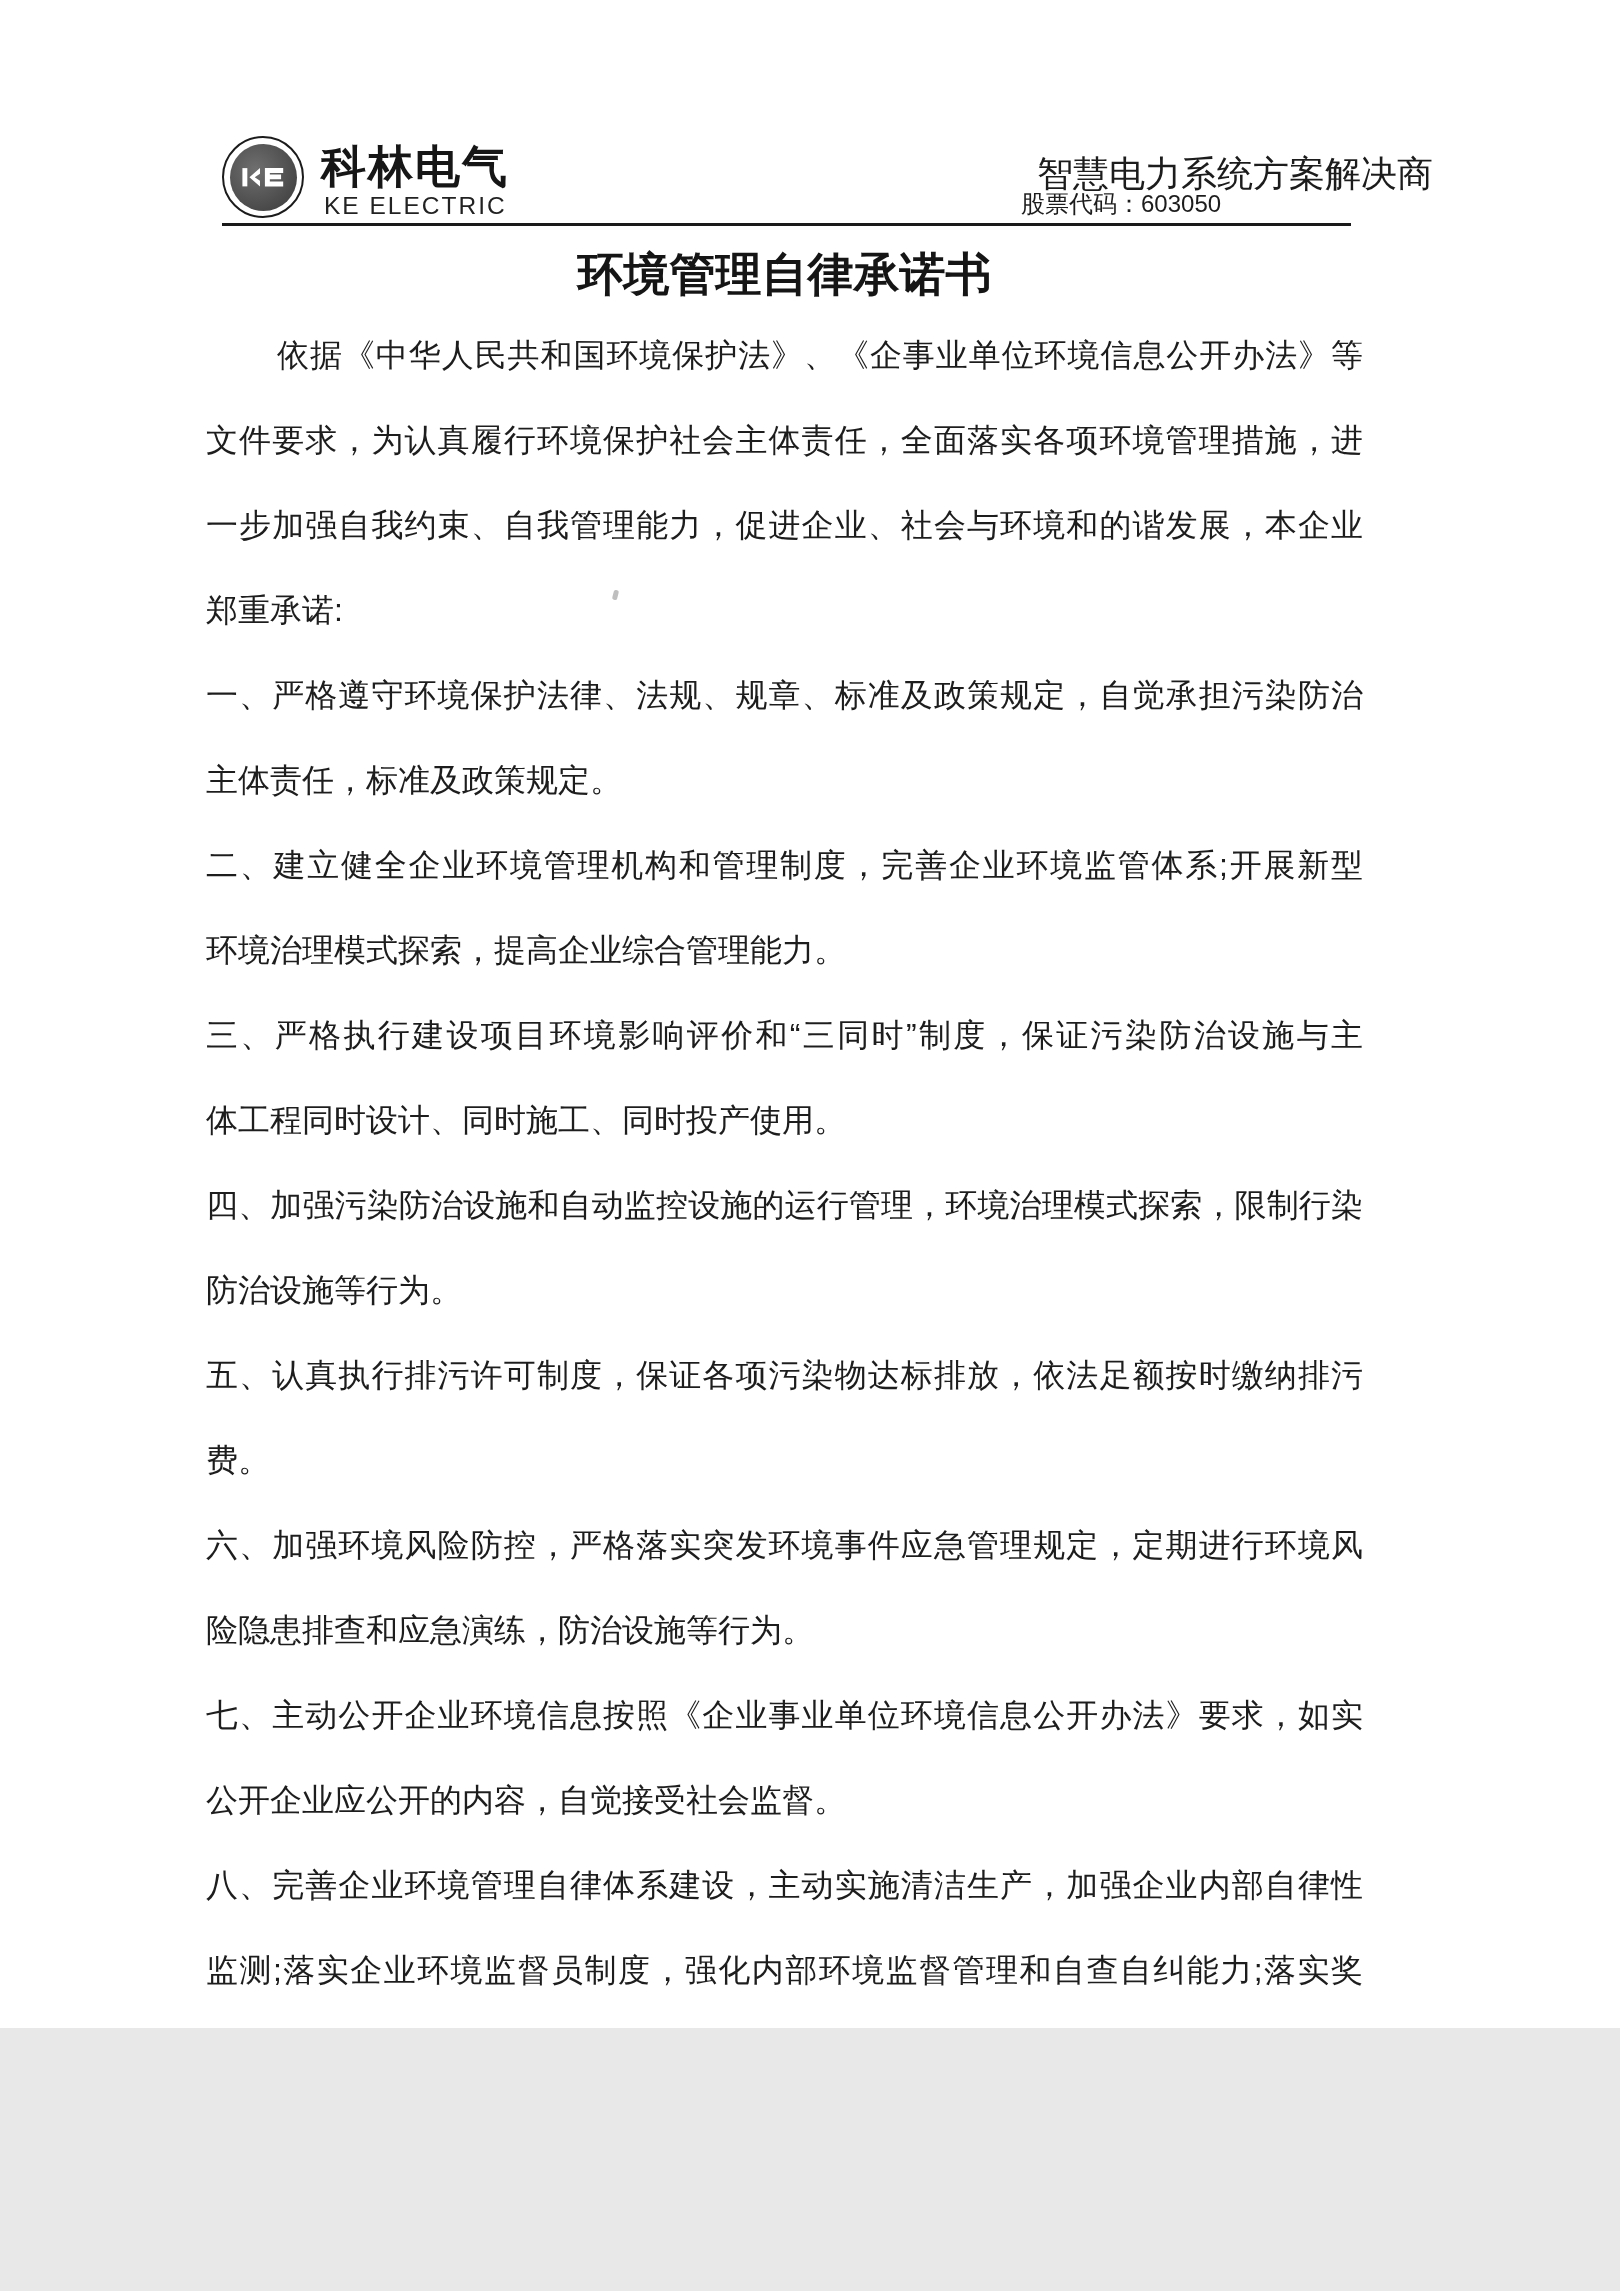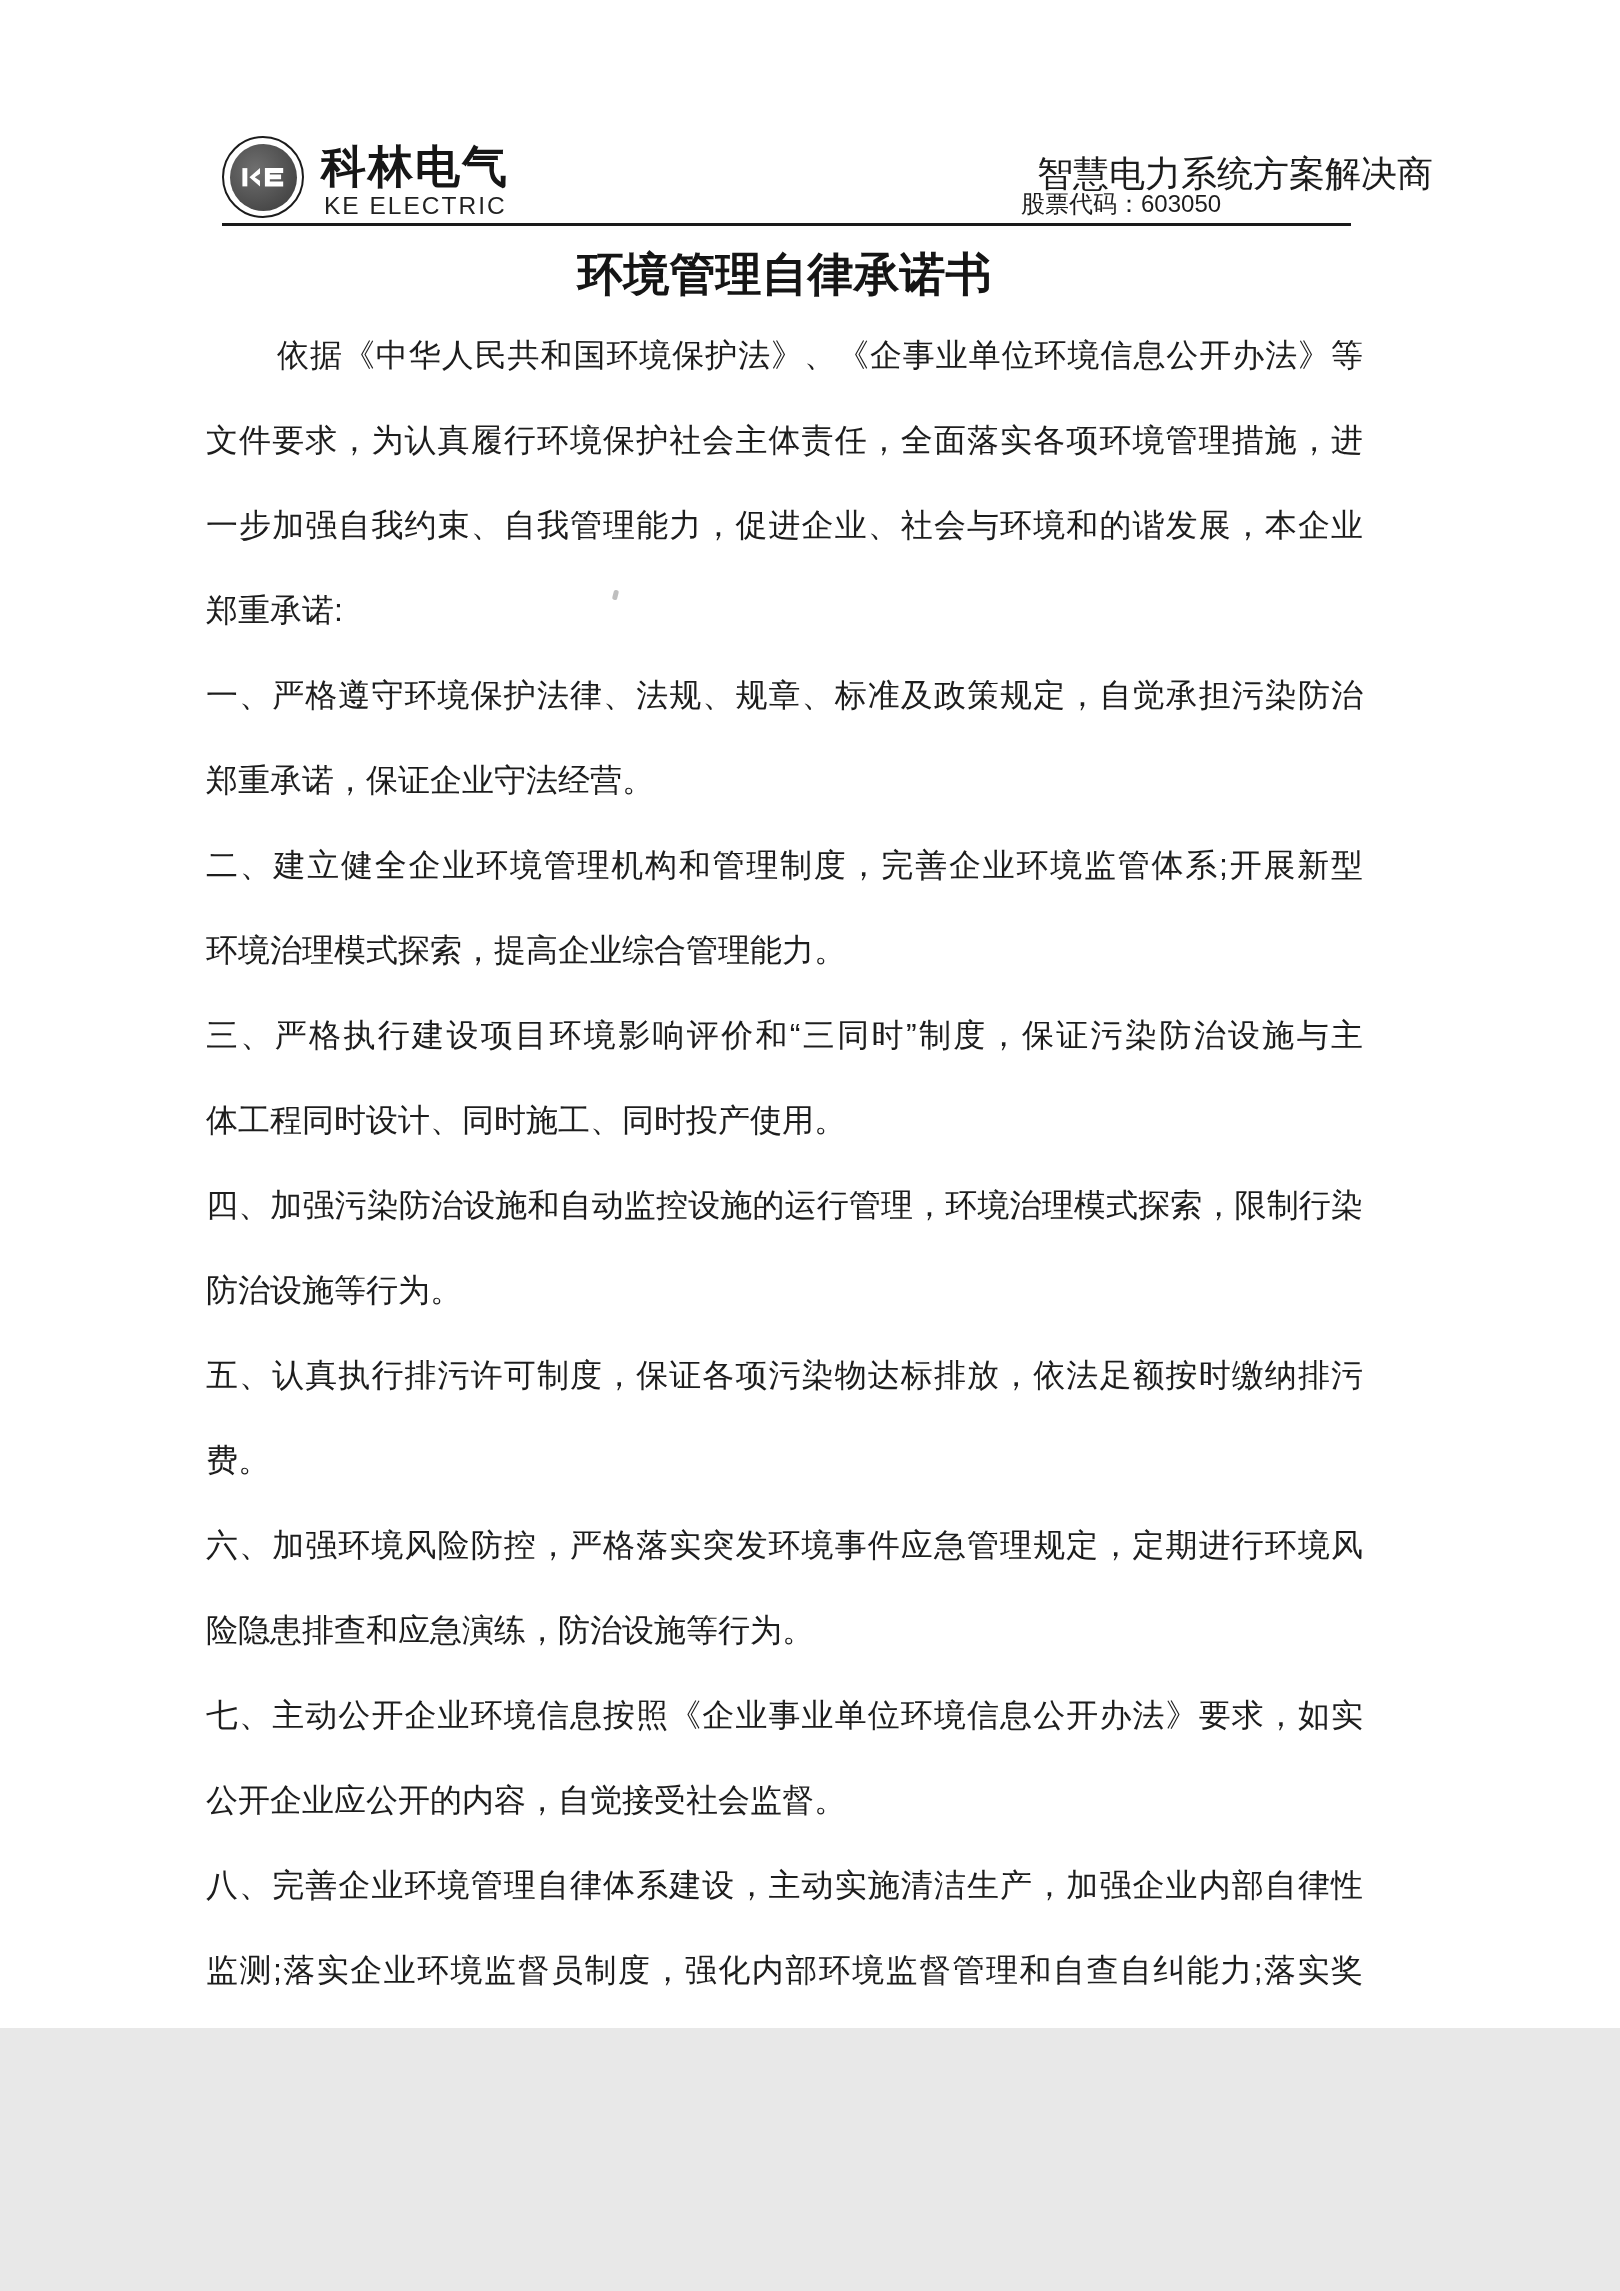--- a/index.html
+++ b/index.html
@@ -106,21 +106,21 @@
       <p class="line indent">依据《中华人民共和国环境保护法》、《企事业单位环境信息公开办法》等</p>
 
       <p class="line">文件要求，为认真履行环境保护社会主体责任，全面落实各项环境管理措施，进</p>
 
       <p class="line">一步加强自我约束、自我管理能力，促进企业、社会与环境和的谐发展，本企业</p>
 
       <p class="line end">郑重承诺:</p>
 
       <p class="line">一、严格遵守环境保护法律、法规、规章、标准及政策规定，自觉承担污染防治</p>
 
-      <p class="line end">郑重承诺，保证企业守法经营。</p>
+      <p class="line end">主体责任，标准及政策规定。</p>
 
       <p class="line">二、建立健全企业环境管理机构和管理制度，完善企业环境监管体系;开展新型</p>
 
       <p class="line end">环境治理模式探索，提高企业综合管理能力。</p>
 
       <p class="line">三、严格执行建设项目环境影响评价和“三同时”制度，保证污染防治设施与主</p>
 
       <p class="line end">体工程同时设计、同时施工、同时投产使用。</p>
 
       <p class="line">四、加强污染防治设施和自动监控设施的运行管理，环境治理模式探索，限制行染</p>

